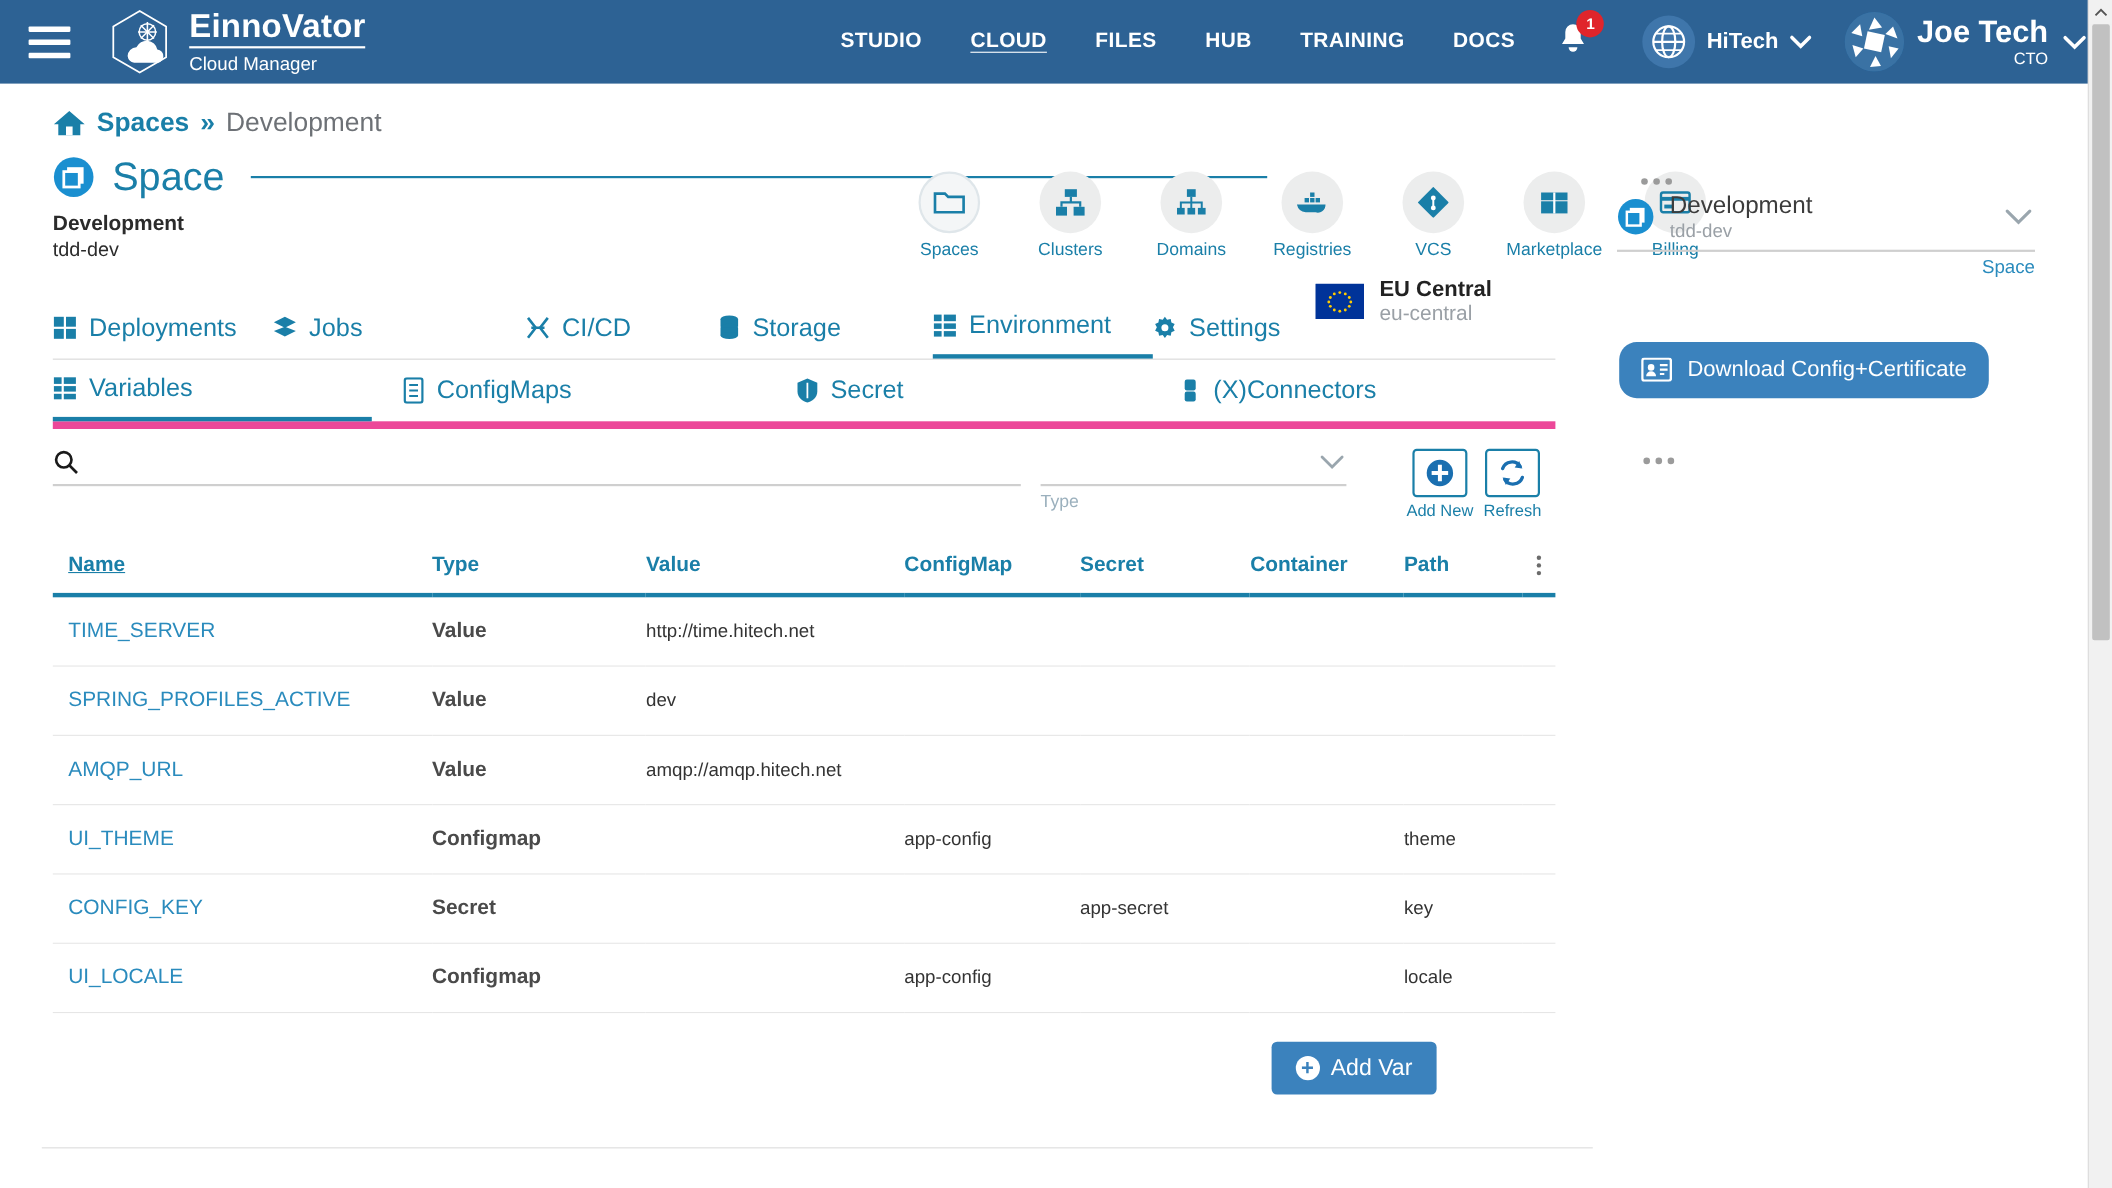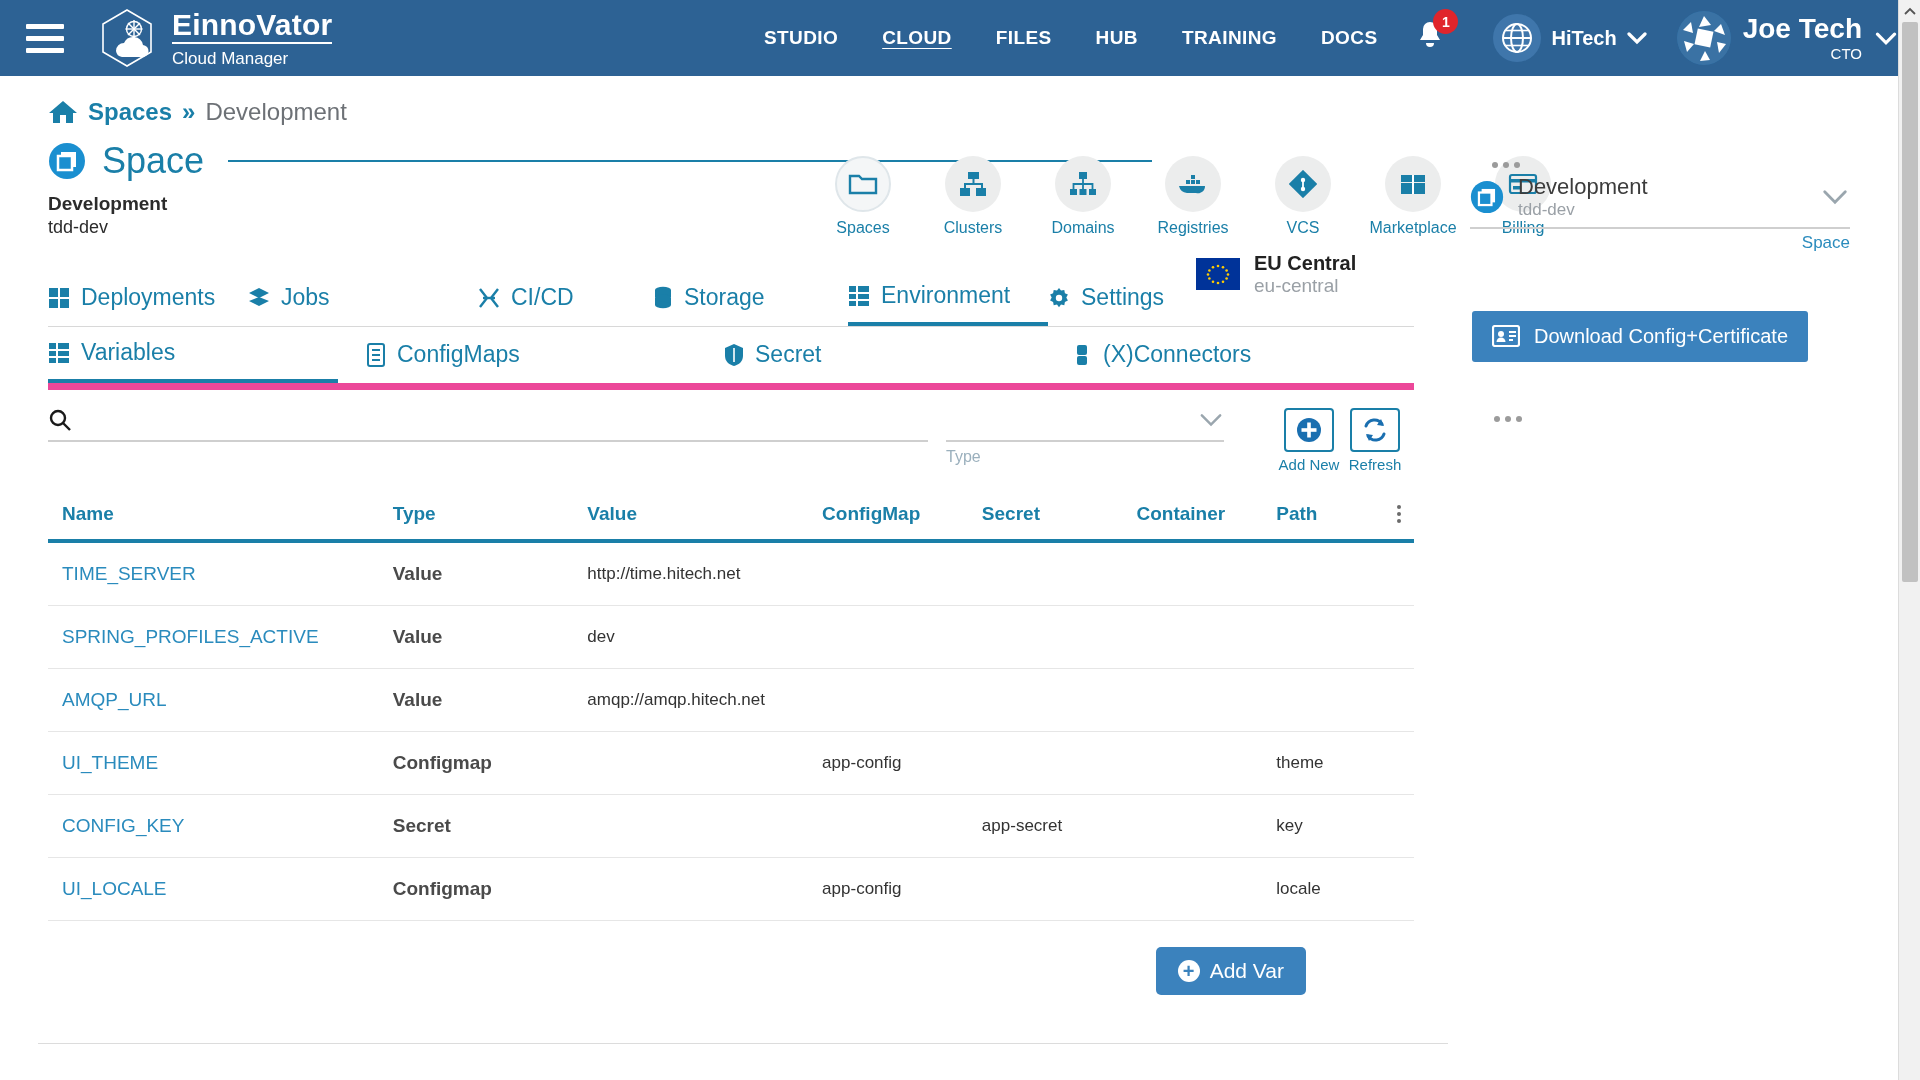--- a/index.html
+++ b/index.html
@@ -153,21 +153,21 @@
   table.vars thead th {
     text-align: left; font-size: 19px; color: #1a7fa8; font-weight: 700;
     padding: 6px 0 14px 0; border-bottom: 4px solid #1a7fa8;
   }
   table.vars tbody td {
     padding: 20px 0 20px 0; border-bottom: 1px solid #e6e6e6; font-size: 19px; color: #3c3c3c;
   }
   table.vars tbody td.nm { color: #2a8bbd; padding-left: 14px;}
   table.vars tbody td.ty { font-weight: 700; color: #4a4a4a; }
   table.vars tbody td.val { font-size: 17px; color: #333; }
-  .col-nm { width: 345px; padding-left: 14px !important;}
+  .col-nm { width: 345px; padding-left: 14px !important; text-decoration: underline;}
   .col-ty { width: 195px; }
   .col-val { width: 235px; }
   .col-cm { width: 160px; }
   .col-sec { width: 155px; }
   .col-cont { width: 140px; }
   .col-path { width: 108px; }
   .col-kebab { width: 30px; }
   .kebab { display:flex; flex-direction:column; gap:3px; align-items:center; cursor:pointer;}
   .kebab i { width:4px; height:4px; background:#6b6b6b; border-radius:50%; display:block;}
 
@@ -191,21 +191,21 @@
   .dots { display:flex; gap: 5px; margin-left: 40px; margin-bottom: 6px;}
   .dots i { width: 6px; height: 6px; border-radius: 50%; background: #9b9b9b; display:block;}
   .space-card { margin: 0 48px 0 18px; border-bottom: 2px solid #cfcfcf; display:flex; align-items:center; padding-bottom: 6px;}
   .space-card-icon { width: 34px; height: 34px; margin-right: 14px; }
   .space-card-txt { flex: 1; line-height: 1.2;}
   .space-card-txt .n1 { font-size: 22px; color: #3c3c3c; }
   .space-card-txt .n2 { font-size: 17px; color: #9aa0a6; }
   .space-tag { text-align: right; margin: 4px 48px 0 0; font-size: 17px; color: #2a8bbd;}
   .dl-btn-wrap { margin: 58px 0 0 20px; }
   .dl-btn {
-    background: #3b82bd; color: #fff; border: none; border-radius: 3px;
+    background: #3b82bd; color: #fff; border: none; border-radius: 16px;
     font-size: 20px; padding: 14px 20px; display:flex; align-items:center; gap: 14px;
     cursor:pointer; font-family: "Liberation Sans", sans-serif;
   }
   .dots2 { display:flex; gap:5px; margin: 54px 0 0 42px;}
   .dots2 i { width:6px;height:6px;border-radius:50%;background:#9b9b9b;display:block;}
 </style>
 </head>
 <body>
 
 <div class="topbar">

